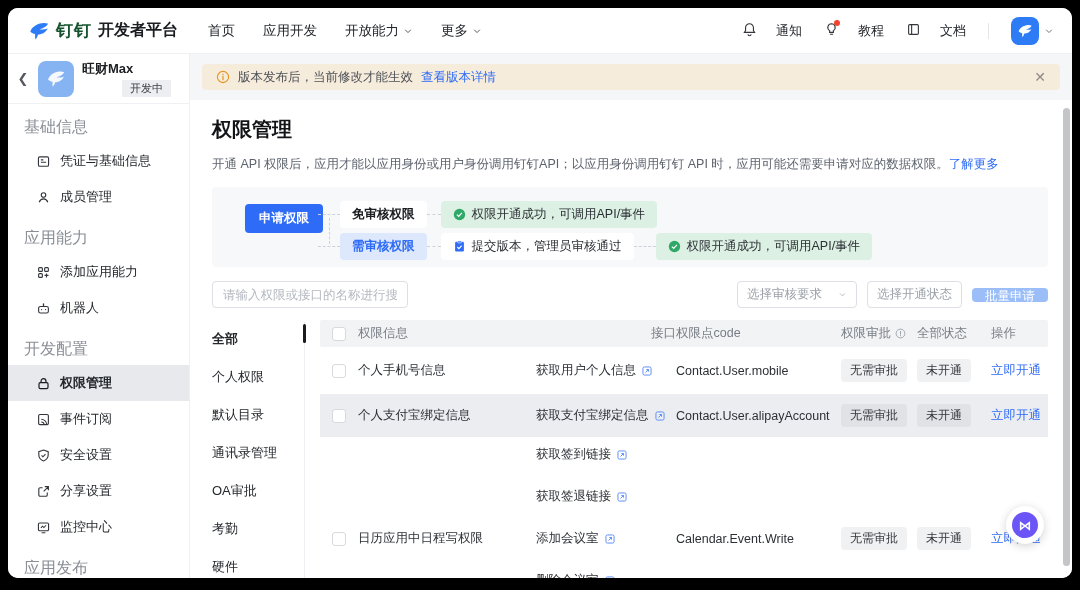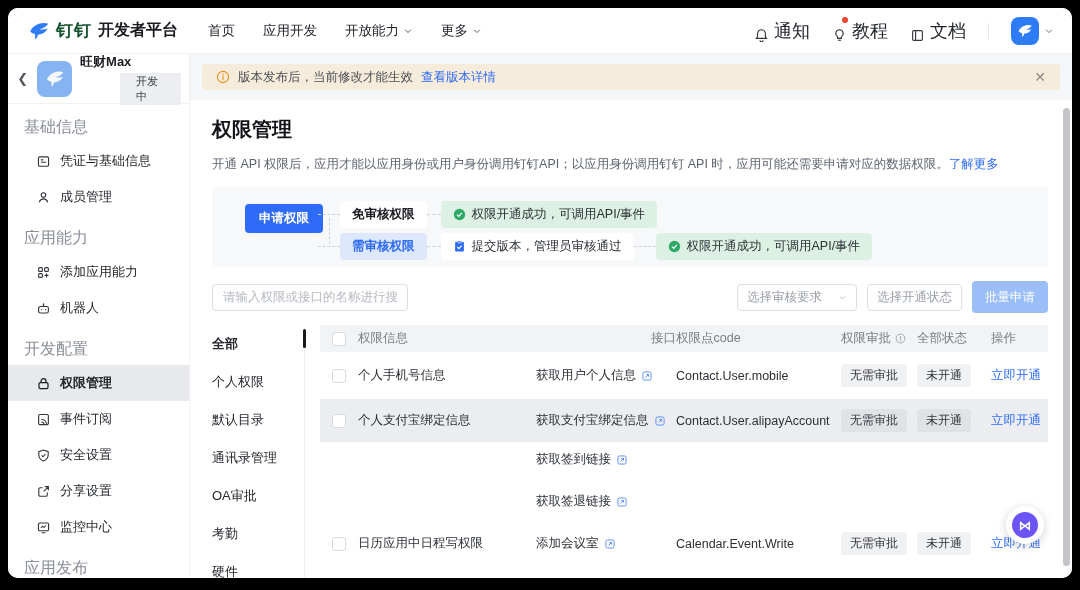--- a/index.html
+++ b/index.html
@@ -9,37 +9,37 @@
     background:#fff; border-radius:10px; overflow:hidden; display:flex; flex-direction:column; }
 
   
   .navbar { height:46px; flex-shrink:0; display:flex; align-items:center;
     padding:0 18px 0 20px; border-bottom:1px solid #eef0f2; background:#fff; }
   .brand { display:flex; align-items:center; gap:6px; margin-right:30px; }
   .brand .logo-cn { color:#14532d; font-weight:700; font-size:17px; letter-spacing:1px; }
   .brand .logo-sub { color:#1b1d21; font-weight:800; font-size:16px; }
   .nav-item { font-size:13.5px; color:#24272c; margin-right:28px; display:flex; align-items:center; gap:4px; cursor:pointer; }
   .nav-right { margin-left:auto; display:flex; align-items:center; gap:22px; }
-  .nav-util { display:flex; align-items:flex-end; gap:5px; font-size:18px; color:#24272c; cursor:pointer; position:relative; }
+  .nav-util { display:flex; align-items:flex-start; gap:19px; font-size:13px; color:#24272c; cursor:pointer; position:relative; }
   .red-dot { position:absolute; left:10px; top:-2px; width:6px; height:6px; border-radius:50%; background:#f2442d; }
   .nav-divider { width:1px; height:16px; background:#e3e5e8; }
   .avatar { width:28px; height:28px; border-radius:8px; background:#2e7bf6; display:flex; align-items:center; justify-content:center; }
   .icon { display:inline-flex; }
 
   
   .app-body { flex:1; display:flex; overflow:hidden; }
 
   
   .sidebar { width:182px; flex-shrink:0; border-right:1px solid #eef0f2; background:#fff; overflow:hidden; }
   .app-header { height:50px; border-bottom:1px solid #eef0f2; display:flex; align-items:center; padding:0 8px 0 8px; gap:8px; }
   .back-chevron { color:#55585e; font-size:13px; width:14px; text-align:center; cursor:pointer; }
   .app-icon { width:36px; height:36px; border-radius:8px; background:#86b3f1; display:flex; align-items:center; justify-content:center; }
   .app-meta { display:flex; flex-direction:column; gap:2px; }
   .app-name { font-size:13px; font-weight:700; color:#1b1d21; }
-  .app-status { font-size:11px; color:#3c4046; background:#eceef1; border-radius:0; padding:1px 16px; align-self:flex-start;margin-left:40px; }
+  .app-status { font-size:11px; color:#3c4046; background:#eceef1; border-radius:0; padding:1px 8px; align-self:flex-start;margin-left:40px; }
   .section-label { font-size:16px; color:#8a8f97; padding:13px 16px 5px 16px; }
   .side-item { height:36px; display:flex; align-items:center; gap:9px; padding-left:28px;
     font-size:13px; color:#24272c; cursor:pointer; }
   .side-item .icon { color:#3c4046; }
   .side-item.selected { background:#e7e9ec; font-weight:700; }
 
   
   .main { flex:1; position:relative; display:flex; flex-direction:column; overflow:hidden; background:#fff; }
   .banner-band { background:#f5f6f8; padding:10px 12px; flex-shrink:0; }
   .banner { background:#f6ecdc; border-radius:4px; height:26px; display:flex; align-items:center;
@@ -69,21 +69,21 @@
   .pill-green { background:#dcf1e3; color:#2c3036; }
 
   
   .filter-row { display:flex; align-items:center; margin-bottom:12px; }
   .search-input { width:196px; height:27px; border:1px solid #dcdfe4; border-radius:4px;
     font-size:12.5px; padding:0 10px; color:#42464c; outline:none; font-family:inherit; }
   .search-input::placeholder { color:#b4b9c0; }
   .filter-right { margin-left:auto; display:flex; align-items:center; gap:10px; }
   .select { height:27px; border:1px solid #dcdfe4; border-radius:4px; background:#fff; padding:0 9px;
     display:flex; align-items:center; gap:16px; font-size:12.5px; color:#9aa0a8; cursor:pointer; }
-  .btn-batch { height:32px; background:#9bbdf8; color:#fff; border:none; border-radius:4px;
+  .btn-batch { height:14px; background:#9bbdf8; color:#fff; border:none; border-radius:4px;
     padding:0 13px; font-size:12.5px; cursor:not-allowed; }
 
   
   .table-wrap { flex:1; display:flex; overflow:hidden; }
   .cats { width:93px; flex-shrink:0; position:relative; }
   .cat { height:38px; display:flex; align-items:center; font-size:13px; color:#24272c; cursor:pointer; }
   .cat.active { font-weight:800; }
   .cats-divider { position:absolute; right:0; top:2px; bottom:0; width:1px; background:#eceef1; }
   .cats-thumb { position:absolute; right:-1px; top:4px; width:3px; height:19px; background:#191b1e; border-radius:2px; cursor:pointer; }
 

